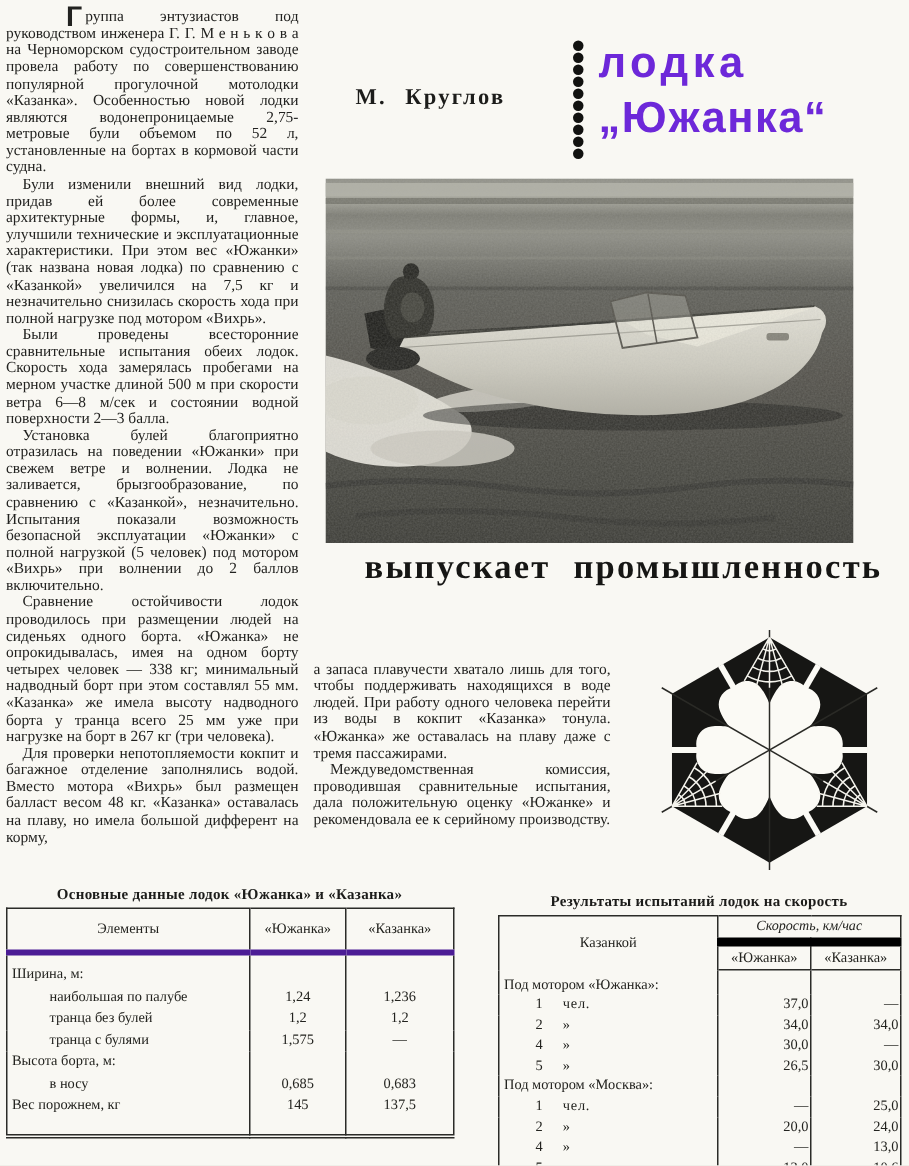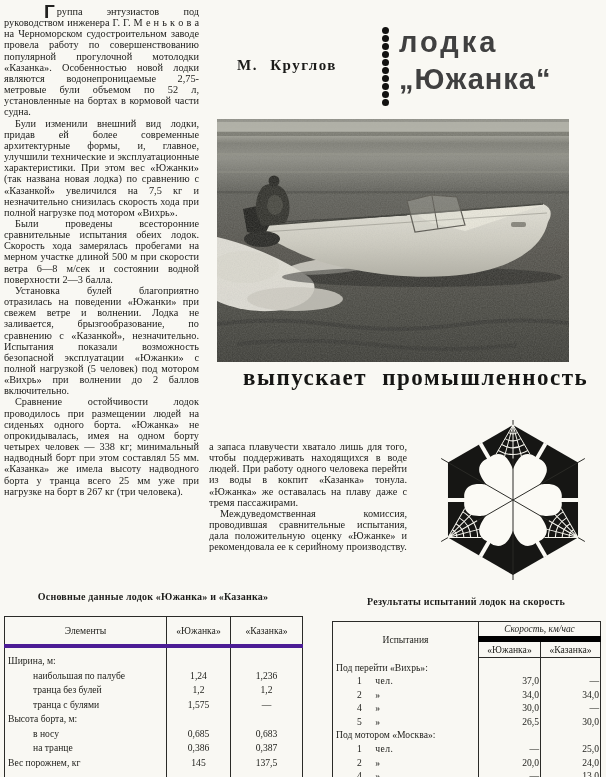--- a/index.html
+++ b/index.html
@@ -16,35 +16,35 @@
     margin:0 2px 0 40px;font-family:"Liberation Sans",sans-serif;}
   #left-col{left:4px;top:6px;width:195px;}
   #mid-col{left:209px;top:441px;width:198px;}
   #mid-col p.cont{text-indent:0;}
   
   .byline{position:absolute;left:237px;top:57px;font-size:15px;font-weight:bold;
     letter-spacing:1.5px;word-spacing:7px;}
   .dotted-rule{position:absolute;left:382px;top:27px;display:flex;flex-direction:column;gap:1px;}
   .dotted-rule span{width:7px;height:7px;border-radius:50%;background:#121210;}
   .title{position:absolute;left:399px;top:28px;font-family:"Liberation Sans","DejaVu Sans",sans-serif;
-    font-weight:bold;color:#404040;line-height:1;}
+    font-weight:bold;color:#6d28d9;line-height:1;}
   .title .l1{font-size:29px;letter-spacing:3px;}
   .title .l2{font-size:29px;letter-spacing:1px;margin-top:8px;}
   
   .section-heading{position:absolute;left:243px;top:365px;font-size:23px;font-weight:bold;
     letter-spacing:1.5px;word-spacing:8px;color:#16161:4;color:#161614;}
   
   .photo{position:absolute;left:217px;top:119px;width:352px;height:243px;}
   .ornament{position:absolute;left:430px;top:420px;width:166px;height:160px;}
   
   .tbl-wrap{position:absolute;}
   #tbl1-wrap{left:4px;top:591px;width:298px;}
   #tbl2-wrap{left:332px;top:596px;width:268px;}
   .tbl-caption{font-size:10px;font-weight:bold;text-align:center;letter-spacing:.2px;
-    margin-bottom:14px;white-space:nowrap;}
+    margin-bottom:3px;white-space:nowrap;}
   table{border-collapse:collapse;width:100%;table-layout:fixed;
     font-size:9.6px;color:#23231f;}
   table,th,td{border-color:#2b2b28;}
   .dtable{border:1.2px solid #2b2b28;border-bottom:3px double #2b2b28;}
   th{font-weight:normal;text-align:center;vertical-align:middle;}
   #tbl1 th{border-bottom:4px solid #4c1d95;padding:8px 1px;}
   #tbl1 td{line-height:12.5px;}
   #tbl1 .vcol{border-left:1px solid #2b2b28;text-align:center;}
   #tbl1 tbody tr:first-child td{padding-top:7px;}
   #tbl1 tbody tr:last-child td{padding-bottom:12px;}
@@ -65,20 +65,21 @@
 <body>
 
 <div class="page">
 
   <div class="col" id="left-col">
     <p class="first"><span class="dropcap">Г</span><span>руппа энтузиастов под руководством инженера Г. Г. М е н ь к о в а на Черноморском судостроительном заводе провела работу по совершенствованию популярной прогулочной мотолодки «Казанка». Особенностью новой лодки являются водонепроницаемые 2,75-метровые були объемом по 52 л, установленные на бортах в кормовой части судна.</span></p>
     <p>Були изменили внешний вид лодки, придав ей более современные архитектурные формы, и, главное, улучшили технические и эксплуатационные характеристики. При этом вес «Южанки» (так названа новая лодка) по сравнению с «Казанкой» увеличился на 7,5 кг и незначительно снизилась скорость хода при полной нагрузке под мотором «Вихрь».</p>
     <p>Были проведены всесторонние сравнительные испытания обеих лодок. Скорость хода замерялась пробегами на мерном участке длиной 500 м при скорости ветра 6—8 м/сек и состоянии водной поверхности 2—3 балла.</p>
     <p>Установка булей благоприятно отразилась на поведении «Южанки» при свежем ветре и волнении. Лодка не заливается, брызгообразование, по сравнению с «Казанкой», незначительно. Испытания показали возможность безопасной эксплуатации «Южанки» с полной нагрузкой (5 человек) под мотором «Вихрь» при волнении до 2 баллов включительно.</p>
     <p>Сравнение остойчивости лодок проводилось при размещении людей на сиденьях одного борта. «Южанка» не опрокидывалась, имея на одном борту четырех человек — 338 кг; минимальный надводный борт при этом составлял 55 мм. «Казанка» же имела высоту надводного борта у транца всего 25 мм уже при нагрузке на борт в 267 кг (три человека).</p>
+    <p>Для проверки непотопляемости кокпит и багажное отделение заполнялись водой. Вместо мотора «Вихрь» был размещен балласт весом 48 кг. «Казанка» оставалась на плаву, но имела большой дифферент на корму,</p>
   </div>
 
   <div class="byline">М. Круглов</div>
   <div class="dotted-rule" id="dotted-rule">
       <span></span>
       <span></span>
       <span></span>
       <span></span>
       <span></span>
       <span></span>
@@ -237,54 +238,49 @@
             <td class="lbl">Высота борта, м:</td>
             <td class="vcol"></td>
             <td class="vcol"></td>
           </tr>
           <tr>
             <td class="lbl ind">в носу</td>
             <td class="vcol">0,685</td>
             <td class="vcol">0,683</td>
           </tr>
           <tr>
-            <td class="lbl ind">на транце</td>
-            <td class="vcol">0,386</td>
-            <td class="vcol">0,387</td>
-          </tr>
-          <tr>
             <td class="lbl">Вес порожнем, кг</td>
             <td class="vcol">145</td>
             <td class="vcol">137,5</td>
           </tr>
         </tbody>
     </table>
   </div>
 
   <div class="tbl-wrap" id="tbl2-wrap">
     <div class="tbl-caption">Результаты испытаний лодок на скорость</div>
     <table class="dtable" id="tbl2">
       <colgroup>
           <col style="width:146px">
           <col style="width:62px">
           <col style="width:60px">
         </colgroup>
       <thead>
         <tr>
-          <th class="loadh" rowspan="2">Испытания</th>
+          <th class="loadh" rowspan="2">Казанкой</th>
           <th class="speedh" colspan="2">Скорость, км/час</th>
         </tr>
         <tr>
           <th class="subh">«Южанка»</th>
           <th class="subh">«Казанка»</th>
         </tr>
       </thead>
       <tbody id="t2-body">
           <tr>
-            <td class="lbl">Под перейти «Вихрь»:</td>
+            <td class="lbl">Под мотором «Южанка»:</td>
             <td class="vcol"></td>
             <td class="vcol"></td>
           </tr>
           <tr>
             <td class="lbl ind">1 чел.</td>
             <td class="vcol">37,0</td>
             <td class="vcol">—</td>
           </tr>
           <tr>
             <td class="lbl ind">2 »</td>

